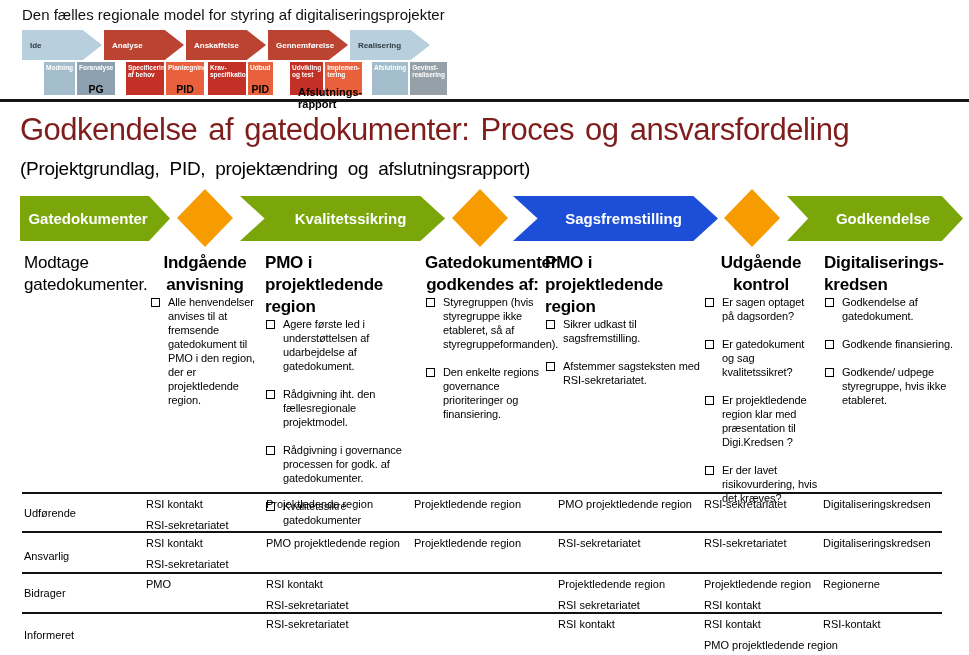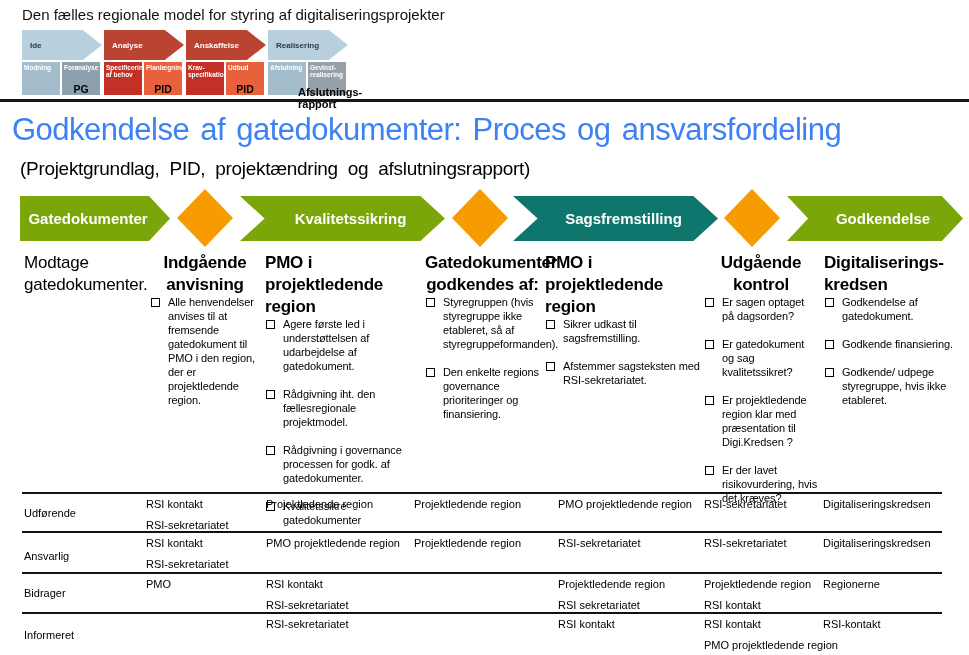--- a/index.html
+++ b/index.html
@@ -8,29 +8,29 @@
 
   
   .model-title{position:absolute;left:22px;top:6px;font-size:15px;color:#111;}
   .mini-model{position:absolute;left:22px;top:30px;display:flex;}
   .phase{width:80px;margin-right:2px;}
   .p-arrow{height:30px;display:flex;align-items:center;padding-left:8px;box-sizing:border-box;
            clip-path:polygon(0 0,76% 0,100% 50%,76% 100%,0 100%);
            font-size:8px;font-weight:bold;}
   .p-arrow.light{color:#2e3b42;}
   .p-arrow.red{color:#fff;}
-  .p-boxes{display:flex;gap:2px;margin-top:2px;}
+  .p-boxes{display:flex;gap:2px;margin-top:2px;margin-left:22px;}
   .p-box{width:38px;height:33px;box-sizing:border-box;padding:2px 2px 1px 2px;display:flex;flex-direction:column;justify-content:space-between;}
   .p-box .bl{font-size:6.5px;font-weight:bold;color:#fff;line-height:1.15;}
   .p-box .sfx{font-size:10.5px;font-weight:bold;color:#000;text-align:center;line-height:1;}
   .mini-annotation{position:absolute;left:298px;top:86px;width:90px;font-size:11px;font-weight:bold;color:#000;line-height:1.1;}
   .hdr-divider{position:absolute;left:0;top:99px;width:969px;height:3px;background:#161616;}
 
   
-  .page-title{position:absolute;left:12px;top:112px;font-size:31px;color:#3b82f6;word-spacing:3px;letter-spacing:-0.5px;}
+  .page-title{position:absolute;left:20px;top:112px;font-size:31px;color:#7f1d1d;word-spacing:3px;letter-spacing:-0.5px;}
   .page-subtitle{position:absolute;left:20px;top:158px;font-size:19px;color:#000;word-spacing:5px;letter-spacing:-0.3px;}
 
   
   .flow-arrow{position:absolute;top:196px;height:45px;display:flex;align-items:center;justify-content:center;
               color:#fff;font-size:15px;font-weight:bold;letter-spacing:0;}
   .flow-arrow.first{clip-path:polygon(0 0,86% 0,100% 50%,86% 100%,0 100%);padding-right:14px;box-sizing:border-box;}
   .flow-arrow.chev{clip-path:polygon(0 0,88% 0,100% 50%,88% 100%,0 100%,12% 50%);padding-left:16px;box-sizing:border-box;}
   .diamond{position:absolute;top:189px;width:56px;height:58px;
            clip-path:polygon(50% 0,100% 50%,50% 100%,0 50%);}
 
@@ -90,20 +90,33 @@
           <div class="p-box" style="background: rgb(194, 48, 38);">
             <div class="bl">Krav-specifikation</div>
           </div>
           <div class="p-box" style="background: rgb(232, 96, 60);">
             <div class="bl">Udbud</div>
             <div class="sfx">PID</div>
           </div>
         </div>
       </div>
       <div class="phase">
+        <div class="p-arrow red" style="background: rgb(186, 68, 49);">
+          <span>Gennemførelse</span>
+        </div>
+        <div class="p-boxes">
+          <div class="p-box" style="background: rgb(194, 48, 38);">
+            <div class="bl">Udvikling og test</div>
+          </div>
+          <div class="p-box" style="background: rgb(232, 96, 60);">
+            <div class="bl">Implemen-tering</div>
+          </div>
+        </div>
+      </div>
+      <div class="phase">
         <div class="p-arrow light" style="background: rgb(184, 207, 221);">
           <span>Realisering</span>
         </div>
         <div class="p-boxes">
           <div class="p-box" style="background: rgb(163, 189, 204);">
             <div class="bl">Afslutning</div>
           </div>
           <div class="p-box" style="background: rgb(150, 160, 168);">
             <div class="bl">Gevinst-realisering</div>
           </div>
@@ -116,21 +129,21 @@
   <div class="page-title">Godkendelse af gatedokumenter: Proces og ansvarsfordeling</div>
   <div class="page-subtitle">(Projektgrundlag, PID, projektændring og afslutningsrapport)</div>
 
   <div id="flow">
       <div class="flow-arrow first" style="left: 20px; width: 150px; background: rgb(122, 166, 10);">
         <span>Gatedokumenter</span>
       </div>
       <div class="flow-arrow chev" style="left: 240px; width: 205px; background: rgb(122, 166, 10);">
         <span>Kvalitetssikring</span>
       </div>
-      <div class="flow-arrow chev" style="left: 513px; width: 205px; background: #0f766e;">
+      <div class="flow-arrow chev" style="left: 513px; width: 205px; background: #1d4ed8;">
         <span>Sagsfremstilling</span>
       </div>
       <div class="flow-arrow chev" style="left: 787px; width: 176px; background: rgb(122, 166, 10); justify-content: center;">
         <span>Godkendelse</span>
       </div>
       <div class="diamond" style="left: 177px; background: rgb(247, 156, 0);"></div>
       <div class="diamond" style="left: 452px; background: rgb(247, 156, 0);"></div>
       <div class="diamond" style="left: 724px; background: rgb(247, 156, 0);"></div>
     </div>
   <div id="cols">

